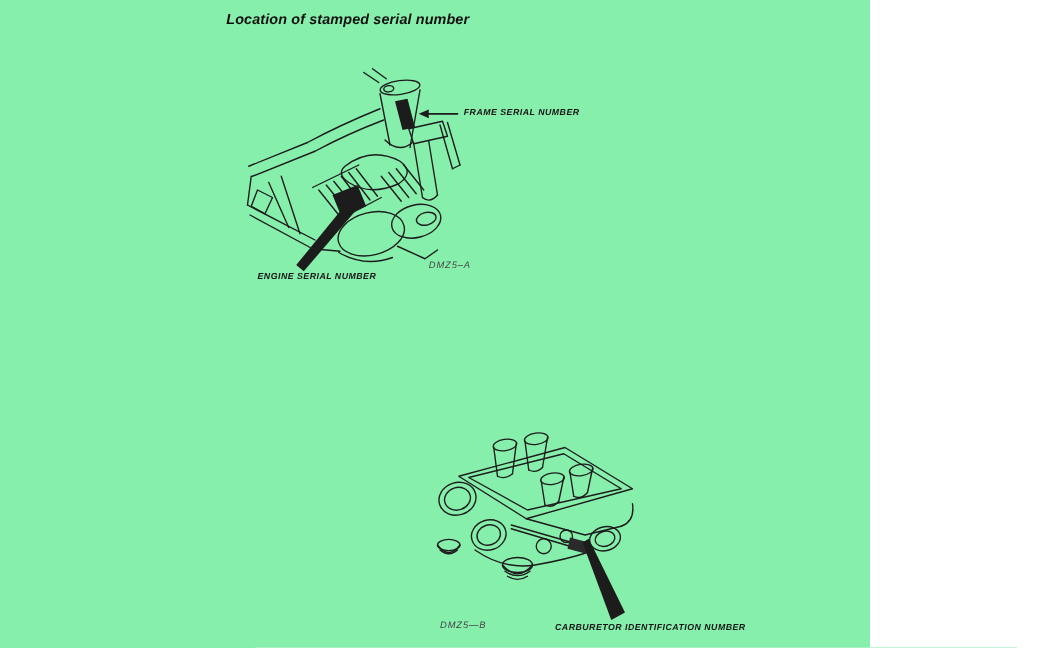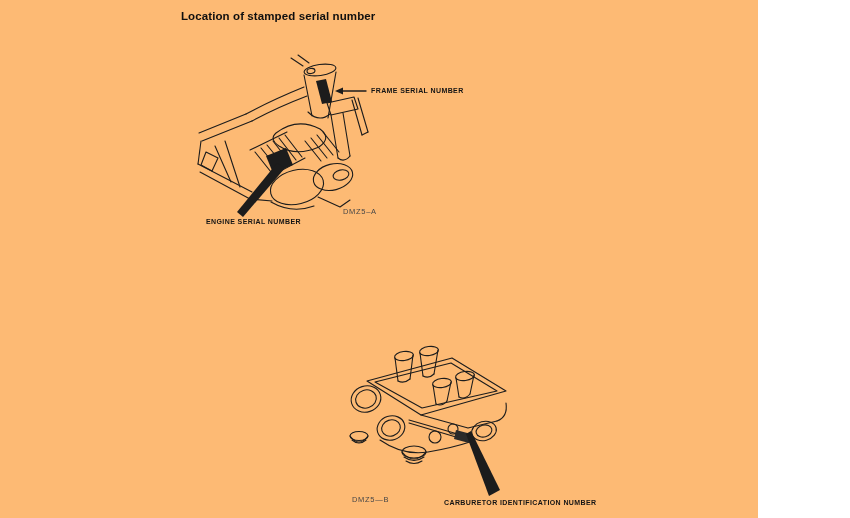--- a/index.html
+++ b/index.html
@@ -1,21 +1,22 @@
 <!DOCTYPE html>
 <html><head>
 <meta charset="utf-8">
 <style>
   html,body{margin:0;padding:0;}
   .page{
     position:relative;
-    width:758px;height:518px;
-    background:#fdba74;
+    width:696px;height:518px;
+    background:#86efac;
     overflow:hidden;
     font-family:"Liberation Sans", sans-serif;
+    font-style:italic;
   }
   .page-title{
     position:absolute;left:181px;top:10px;
     font-size:11.5px;font-weight:700;color:#0f0f0f;
     letter-spacing:.1px;white-space:nowrap;
   }
   .callout{
     position:absolute;
     font-size:7px;font-weight:700;color:#141414;
     letter-spacing:.4px;line-height:1.1;white-space:nowrap;

